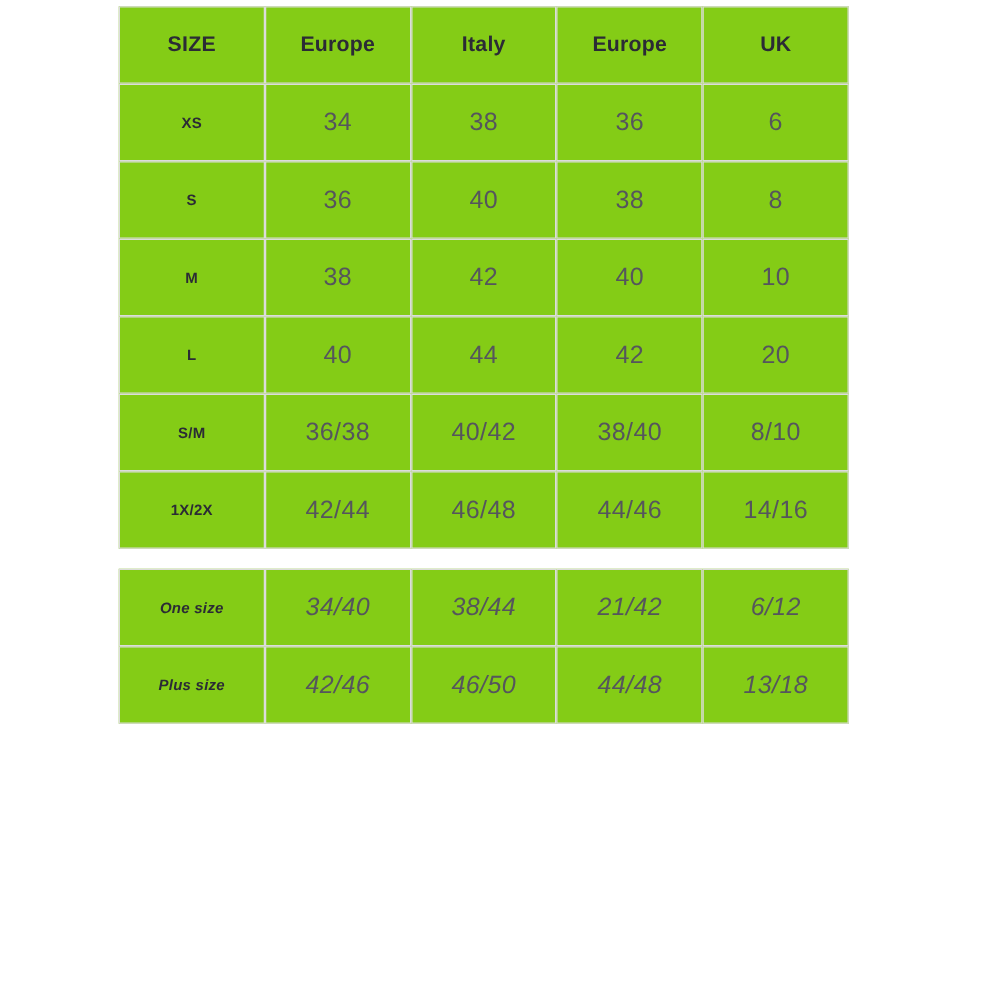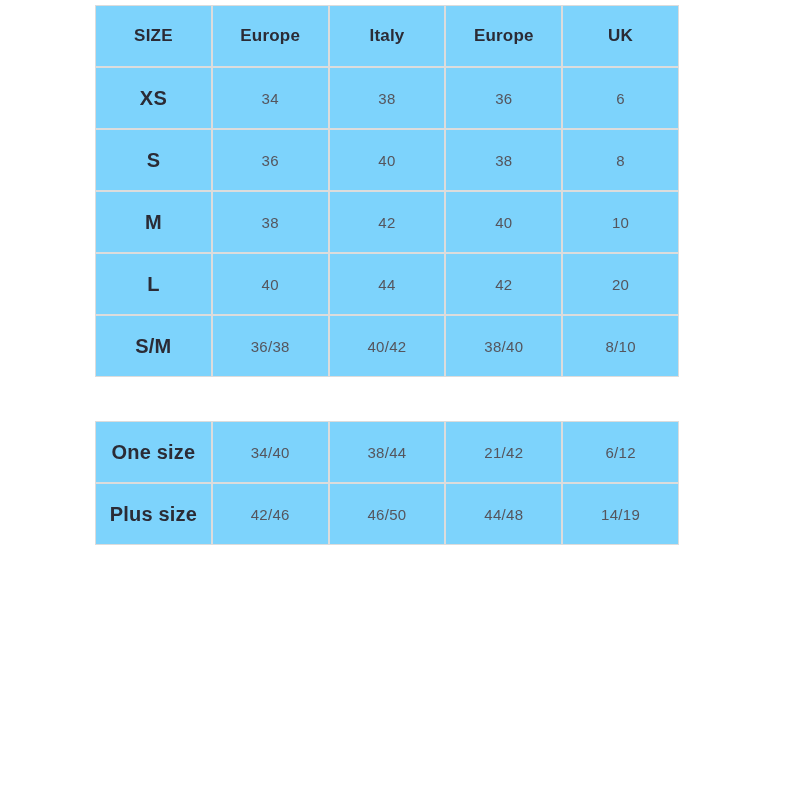--- a/index.html
+++ b/index.html
@@ -22,47 +22,48 @@
     width: 584px;
   }
   table.size-table {
     border-collapse: separate;
     border-spacing: 0;
     table-layout: fixed;
     width: 584px;
   }
   table.size-table td, table.size-table th {
     border: 1px solid #dcdcdc;
-    background: #7dd3fc;
+    background: #84cc16;
     text-align: center;
     vertical-align: middle;
     height: 60px;
     padding: 0 4px;
     overflow: hidden;
   }
   th.header-cell {
     font-size: 17px;
     font-weight: bold;
     color: #2b2b35;
     letter-spacing: 0.2px;
   }
   td.label-cell {
-    font-size: 20px;
+    font-size: 12px;
     font-weight: bold;
     color: #2b2b35;
     letter-spacing: 0.2px;
   }
   td.value-cell {
-    font-size: 15px;
+    font-size: 20px;
     font-weight: normal;
     color: #55555d;
     letter-spacing: 0.3px;
   }
   table.extra-table {
-    margin-top: 44px;
+    margin-top: 16px;
+    font-style: italic;
   }
 </style>
 </head>
 <body>
 
 <div class="canvas">
   <div class="chart-wrap">
 
     <table class="size-table main-table">
       <thead>
@@ -103,36 +104,43 @@
             <td class="value-cell">42</td>
             <td class="value-cell">20</td>
           </tr>
           <tr>
             <td class="label-cell">S/M</td>
             <td class="value-cell">36/38</td>
             <td class="value-cell">40/42</td>
             <td class="value-cell">38/40</td>
             <td class="value-cell">8/10</td>
           </tr>
+          <tr>
+            <td class="label-cell">1X/2X</td>
+            <td class="value-cell">42/44</td>
+            <td class="value-cell">46/48</td>
+            <td class="value-cell">44/46</td>
+            <td class="value-cell">14/16</td>
+          </tr>
         </tbody>
     </table>
 
     <table class="size-table extra-table">
       <tbody id="extra-table-body">
           <tr>
             <td class="label-cell">One size</td>
             <td class="value-cell">34/40</td>
             <td class="value-cell">38/44</td>
             <td class="value-cell">21/42</td>
             <td class="value-cell">6/12</td>
           </tr>
           <tr>
             <td class="label-cell">Plus size</td>
             <td class="value-cell">42/46</td>
             <td class="value-cell">46/50</td>
             <td class="value-cell">44/48</td>
-            <td class="value-cell">14/19</td>
+            <td class="value-cell">13/18</td>
           </tr>
         </tbody>
     </table>
 
   </div>
 </div>
 
 </body></html>

